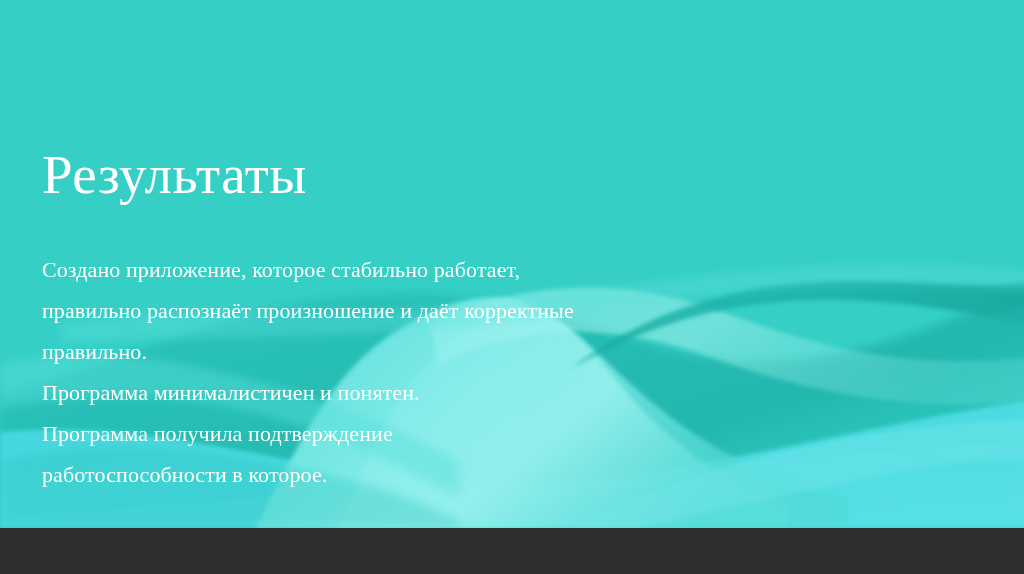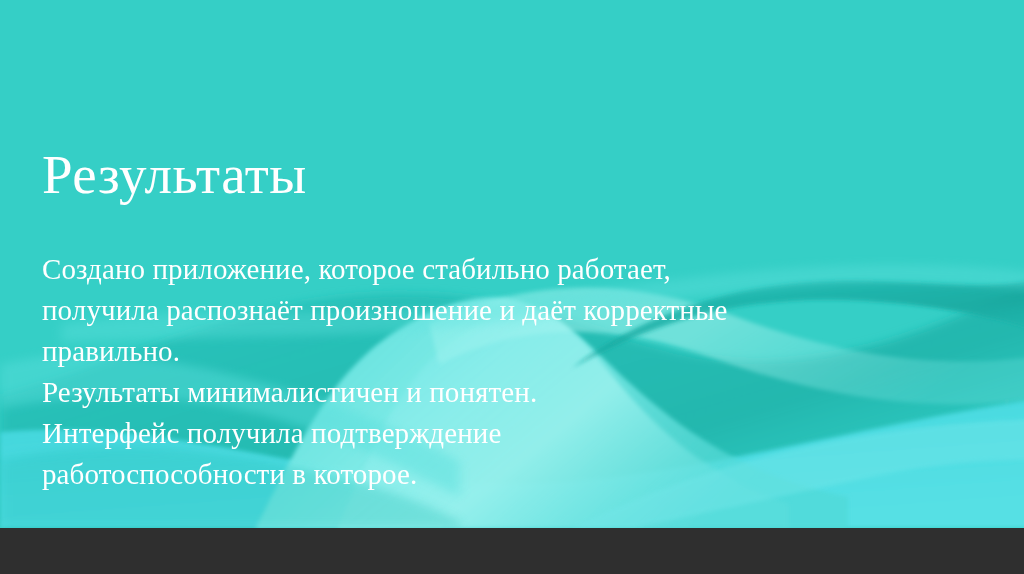--- a/index.html
+++ b/index.html
@@ -57,21 +57,21 @@
 
   .body-block {
     position: absolute;
     top: 249px;
     left: 0;
     width: 880px;
   }
 
   .body-line {
     margin: 0;
-    font-size: 29px;
+    font-size: 22px;
     line-height: 41px;
     color: #ffffff;
     letter-spacing: 0.1px;
     white-space: nowrap;
   }
 </style>
 </head>
 <body>
 
 <div id="slide">
@@ -151,21 +151,21 @@
                L 1024,500 C 960,498 900,506 830,524 C 740,546 670,562 620,574 Z" fill="#74e7e9" opacity="0.42" filter="url(#soften)"></path>
     </svg>
   </div>
 
   <div class="content">
 
     <h1 class="slide-title">Результаты</h1>
 
     <div class="body-block">
       <p class="body-line">Создано приложение, которое стабильно работает,</p>
-      <p class="body-line">получила распознаёт произношение и даёт корректные</p>
+      <p class="body-line">правильно распознаёт произношение и даёт корректные</p>
       <p class="body-line">правильно.</p>
-      <p class="body-line">Результаты минималистичен и понятен.</p>
-      <p class="body-line">Интерфейс получила подтверждение</p>
+      <p class="body-line">Программа минималистичен и понятен.</p>
+      <p class="body-line">Программа получила подтверждение</p>
       <p class="body-line">работоспособности в которое.</p>
     </div>
 
   </div>
 </div>
 
 </body></html>

